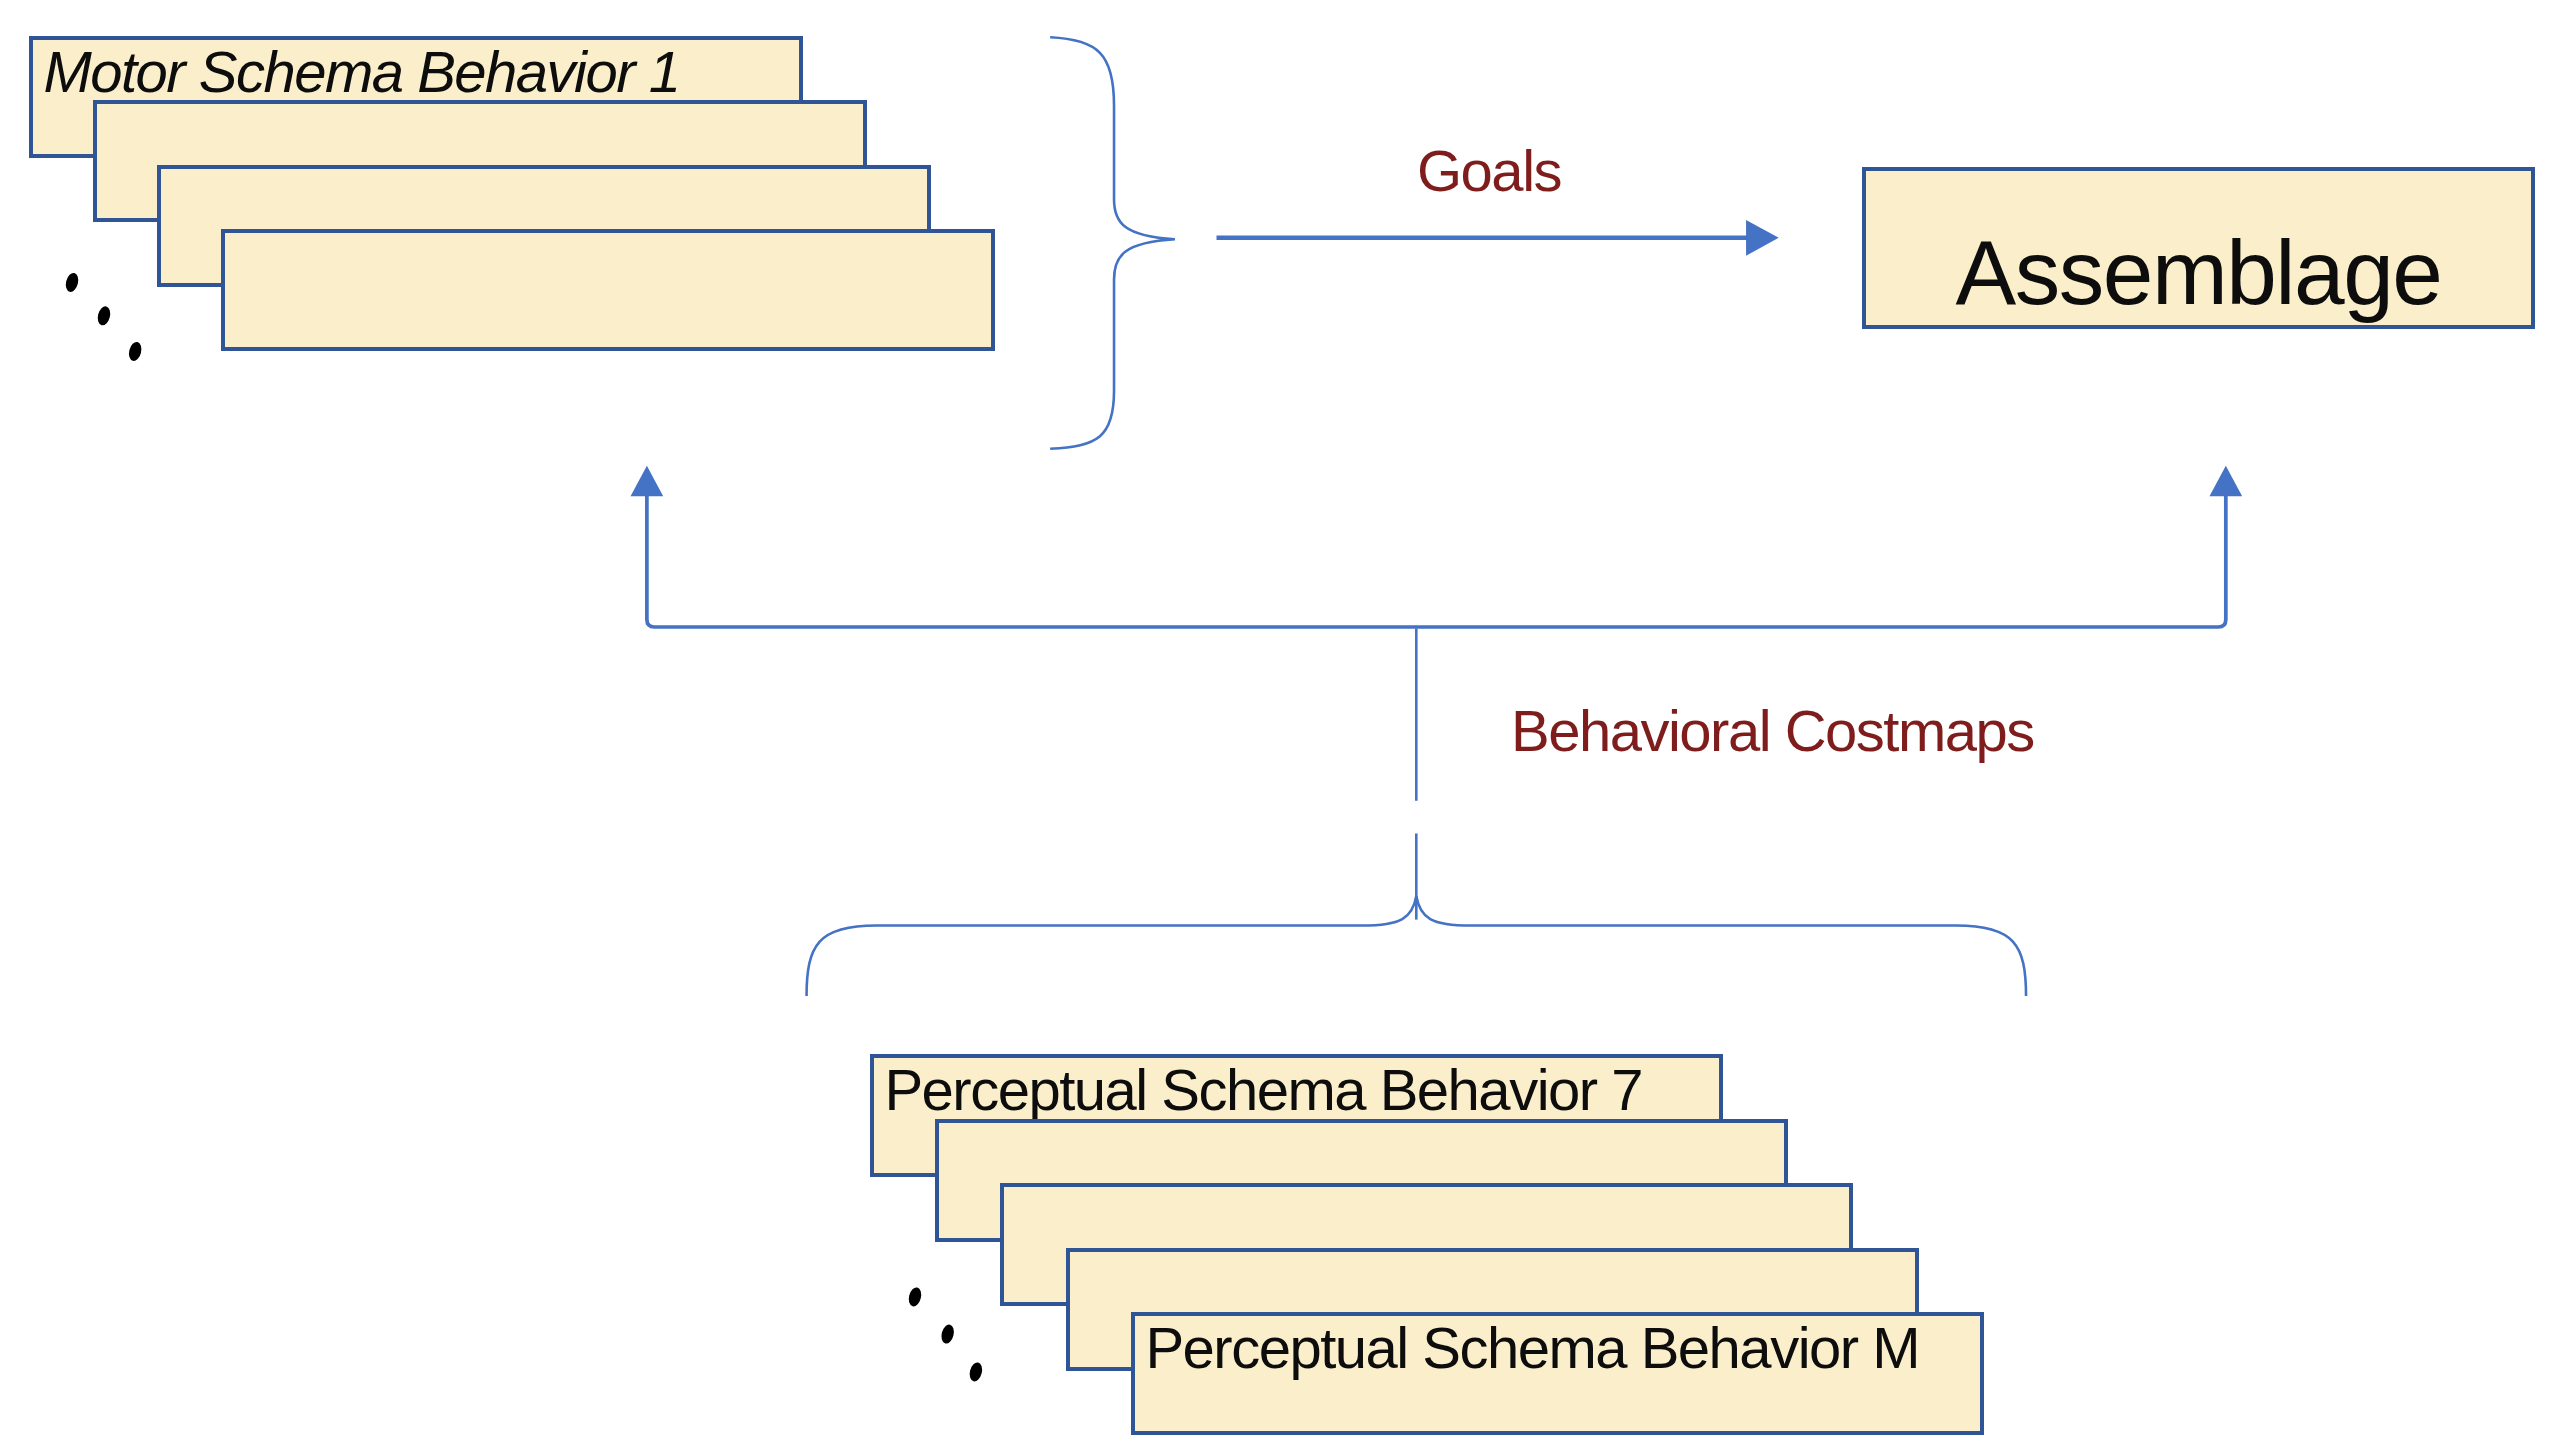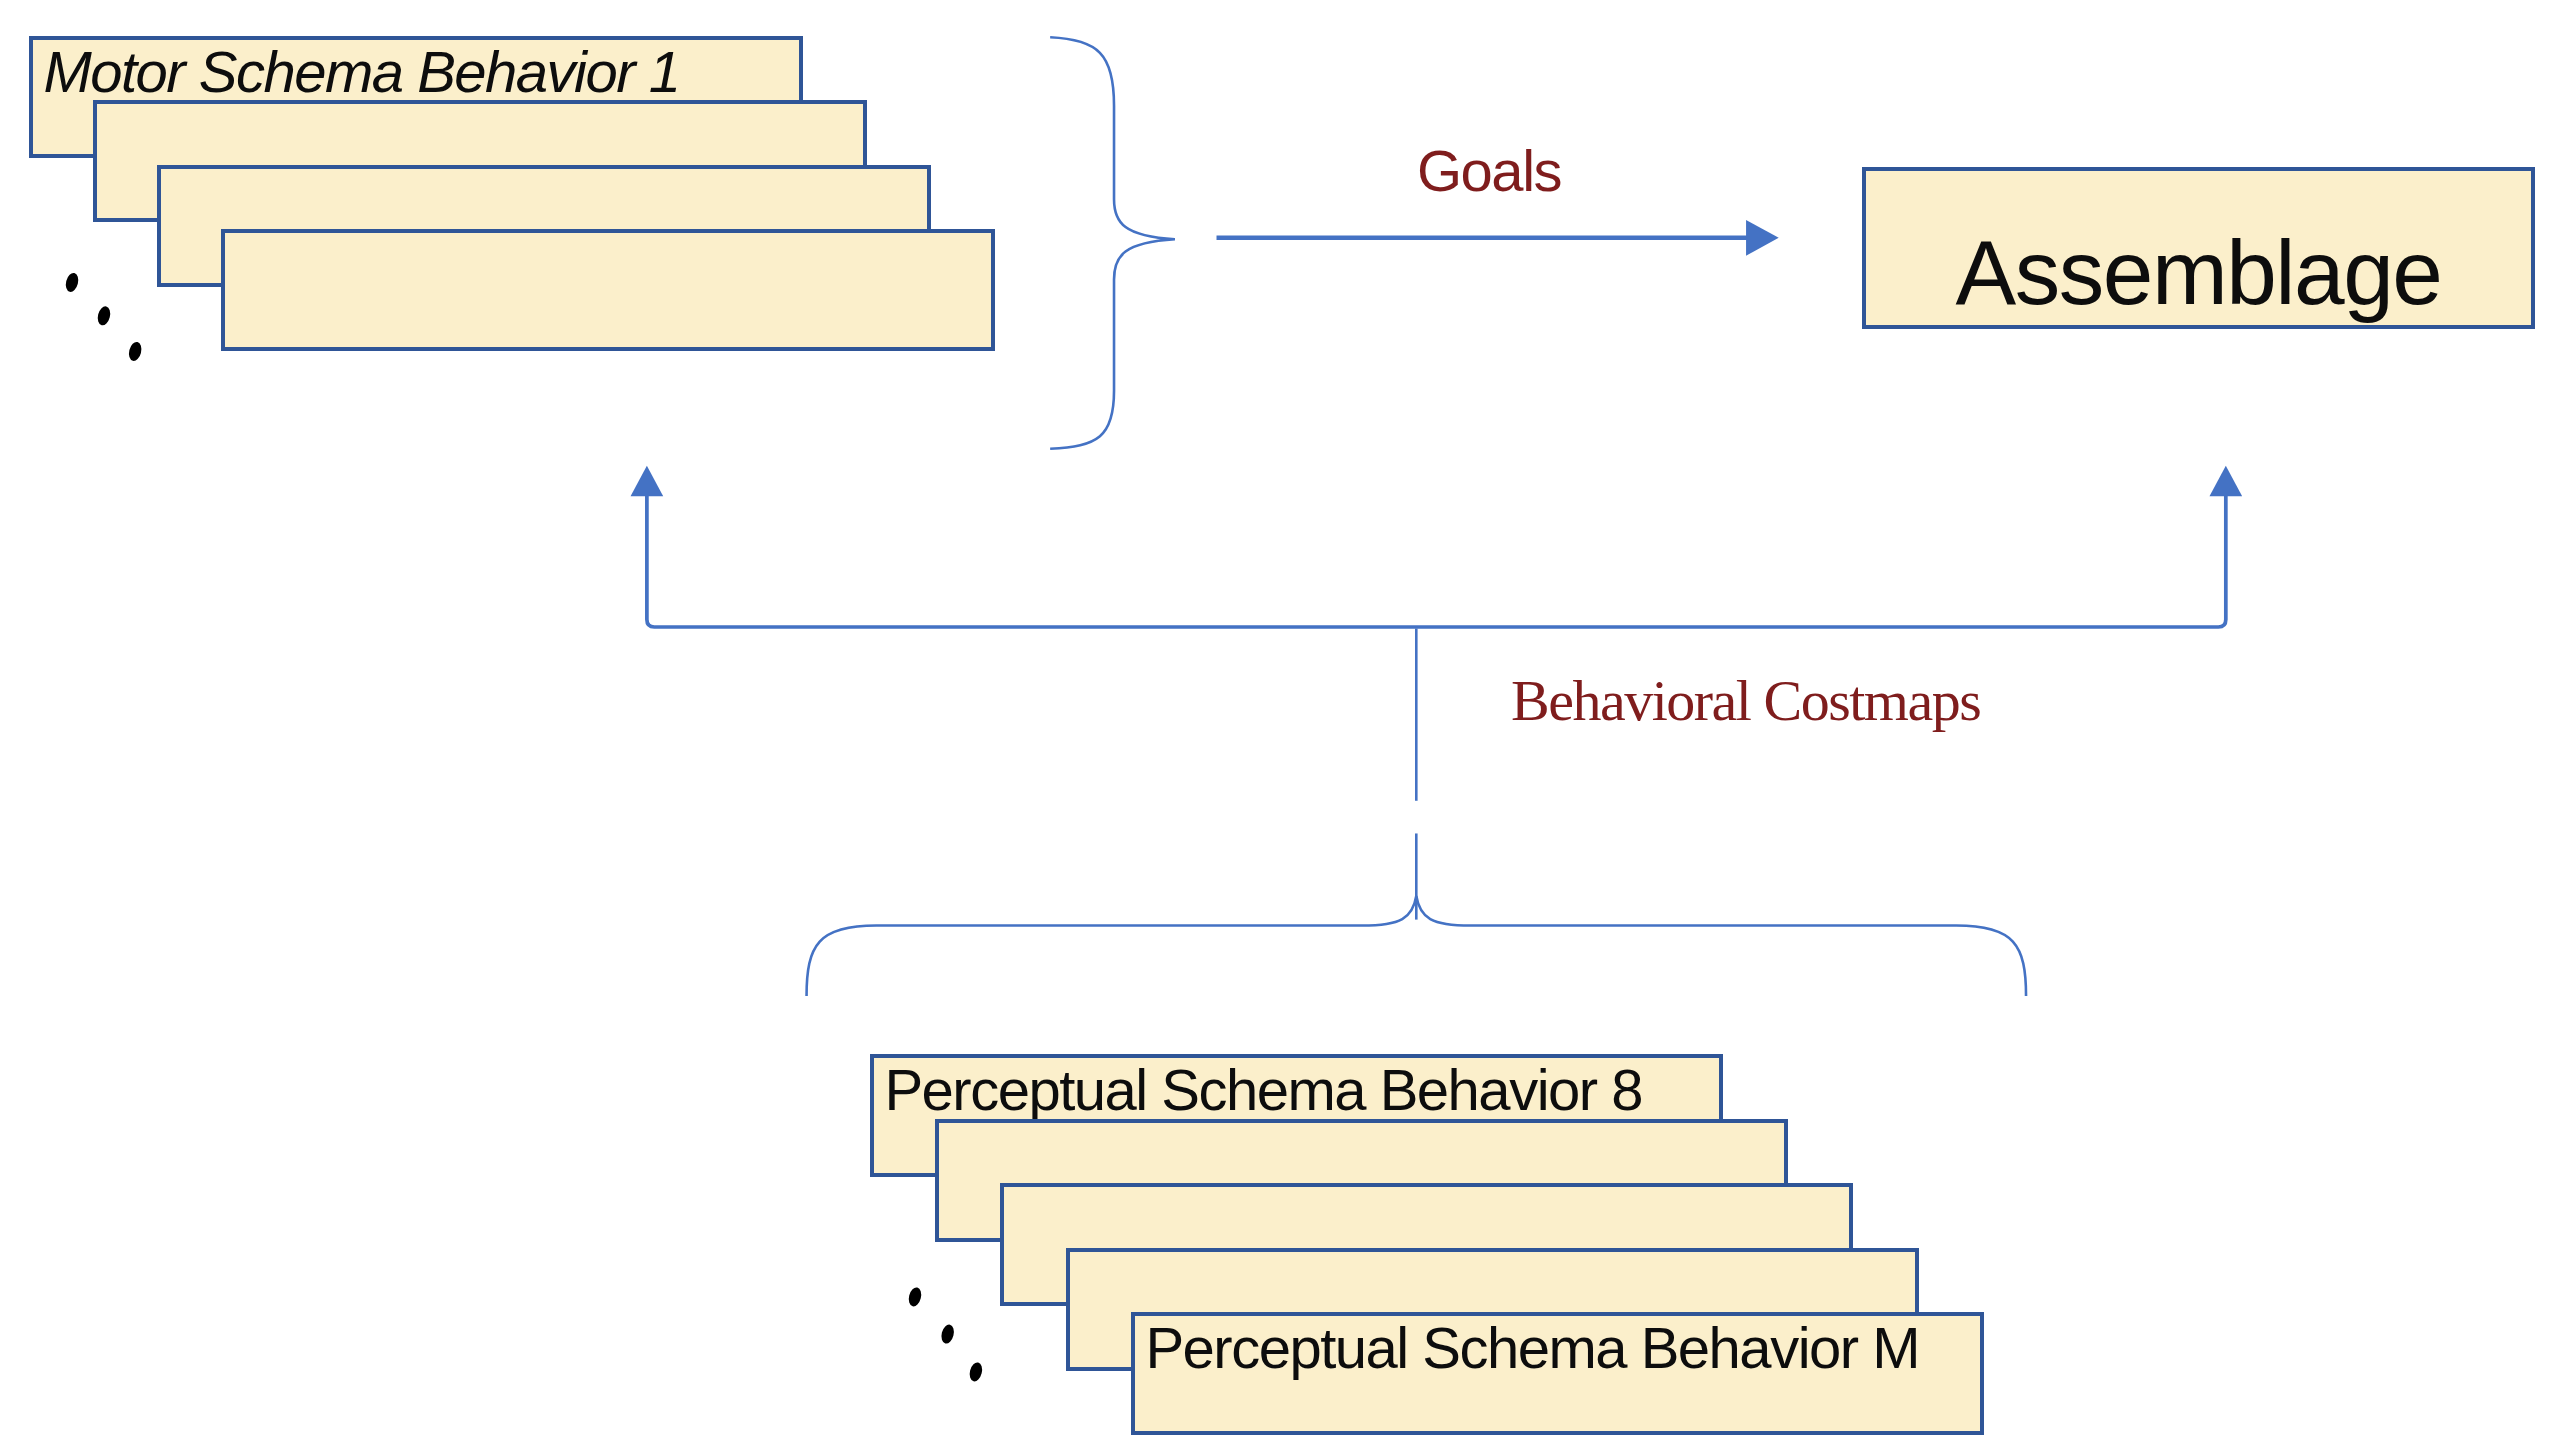--- a/index.html
+++ b/index.html
@@ -47,21 +47,21 @@
   }
   .edge-label{
     position:absolute;
     font-size:58px;
     letter-spacing:-1.5px;
     color:#7f1d1d;
     white-space:nowrap;
     z-index:3;
   }
   .goals-label{left:1417px;top:137px;}
-  .costmaps-label{left:1511px;top:667px;font-family:Liberation Serif, serif;}
+  .costmaps-label{left:1511px;top:697px;}
 </style>
 </head>
 <body>
 
 <div class="canvas">
 
   <svg class="wires" viewBox="0 0 3451 1960">
 
     <path d="M 1414 50 C 1478 53 1500 72 1500 142 L 1500 268 C 1500 300 1514 318 1582 322 C 1514 326 1500 344 1500 376 L 1500 526 C 1500 588 1478 601 1414 604" fill="none" stroke="#4472C4" stroke-width="3.5"></path>
 
@@ -101,21 +101,21 @@
   <div class="box motor-box" style="left:221px;top:229px;"></div>
 
   <div class="assemblage">
     <span class="assemblage-text">Assemblage</span>
   </div>
 
   <div class="edge-label goals-label">Goals</div>
   <div class="edge-label costmaps-label">Behavioral Costmaps</div>
 
   <div class="box perc-box" style="left:870px;top:1054px;">
-    <span class="stack-label">Perceptual Schema Behavior 8</span>
+    <span class="stack-label">Perceptual Schema Behavior 7</span>
   </div>
   <div class="box perc-box" style="left:935px;top:1119px;"></div>
   <div class="box perc-box" style="left:1000px;top:1183px;"></div>
   <div class="box perc-box" style="left:1066px;top:1248px;"></div>
   <div class="box perc-box" style="left:1131px;top:1312px;">
     <span class="stack-label">Perceptual Schema Behavior M</span>
   </div>
 
 </div>
 

